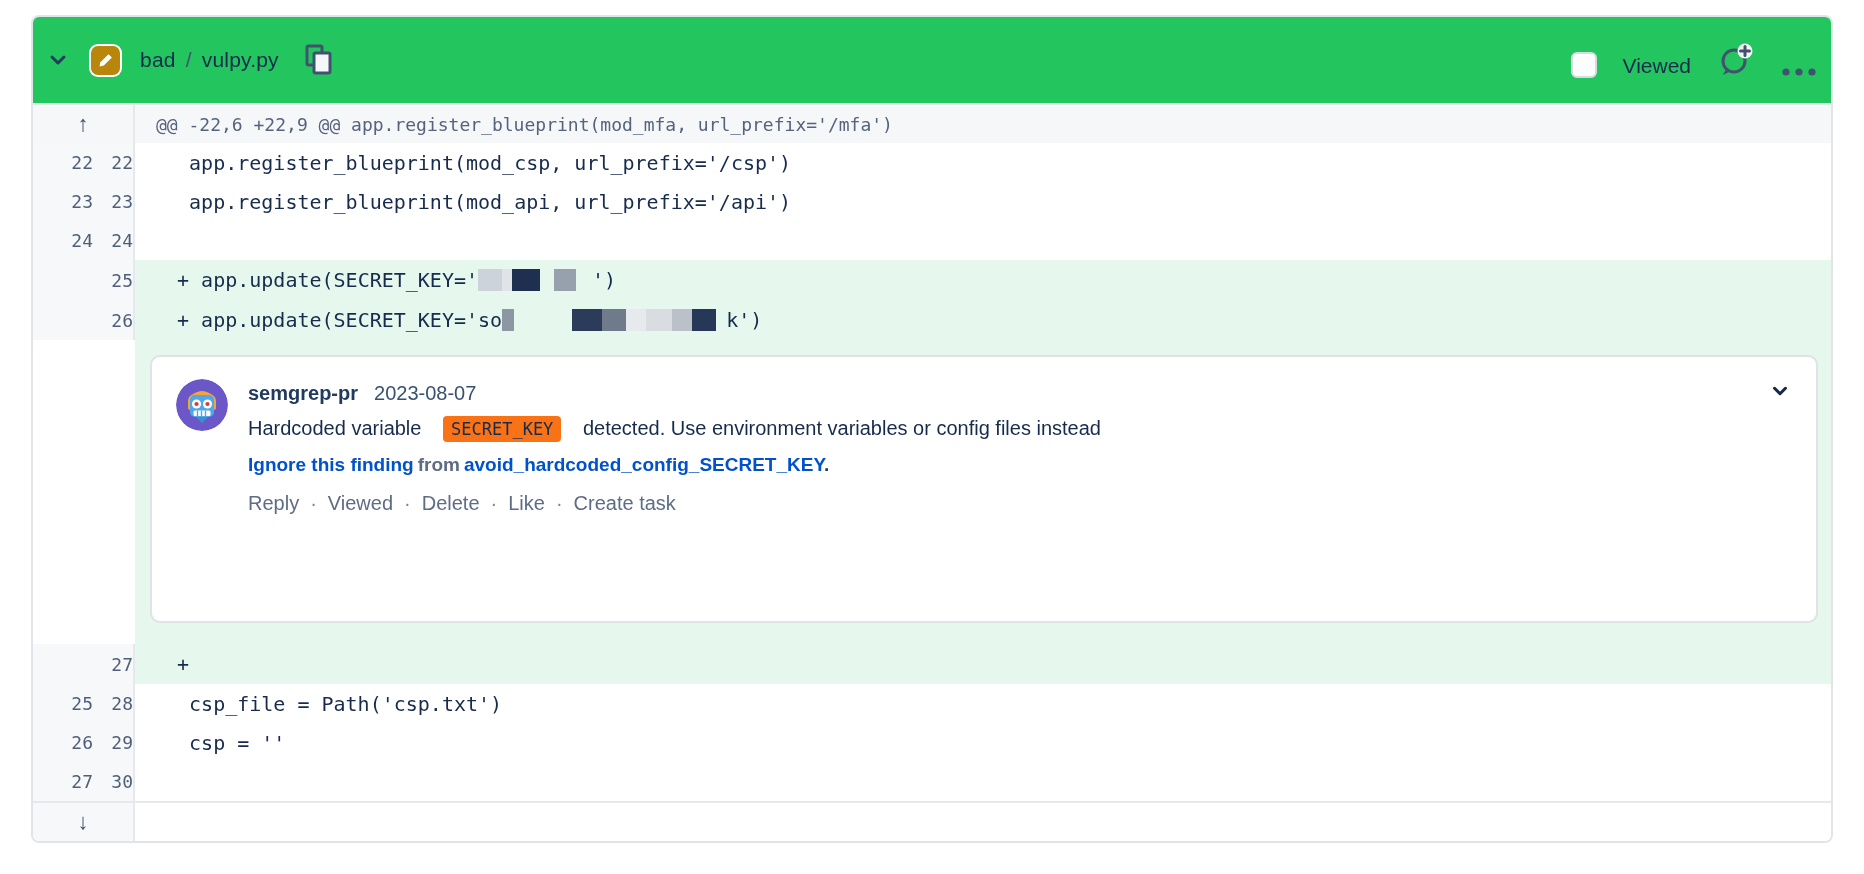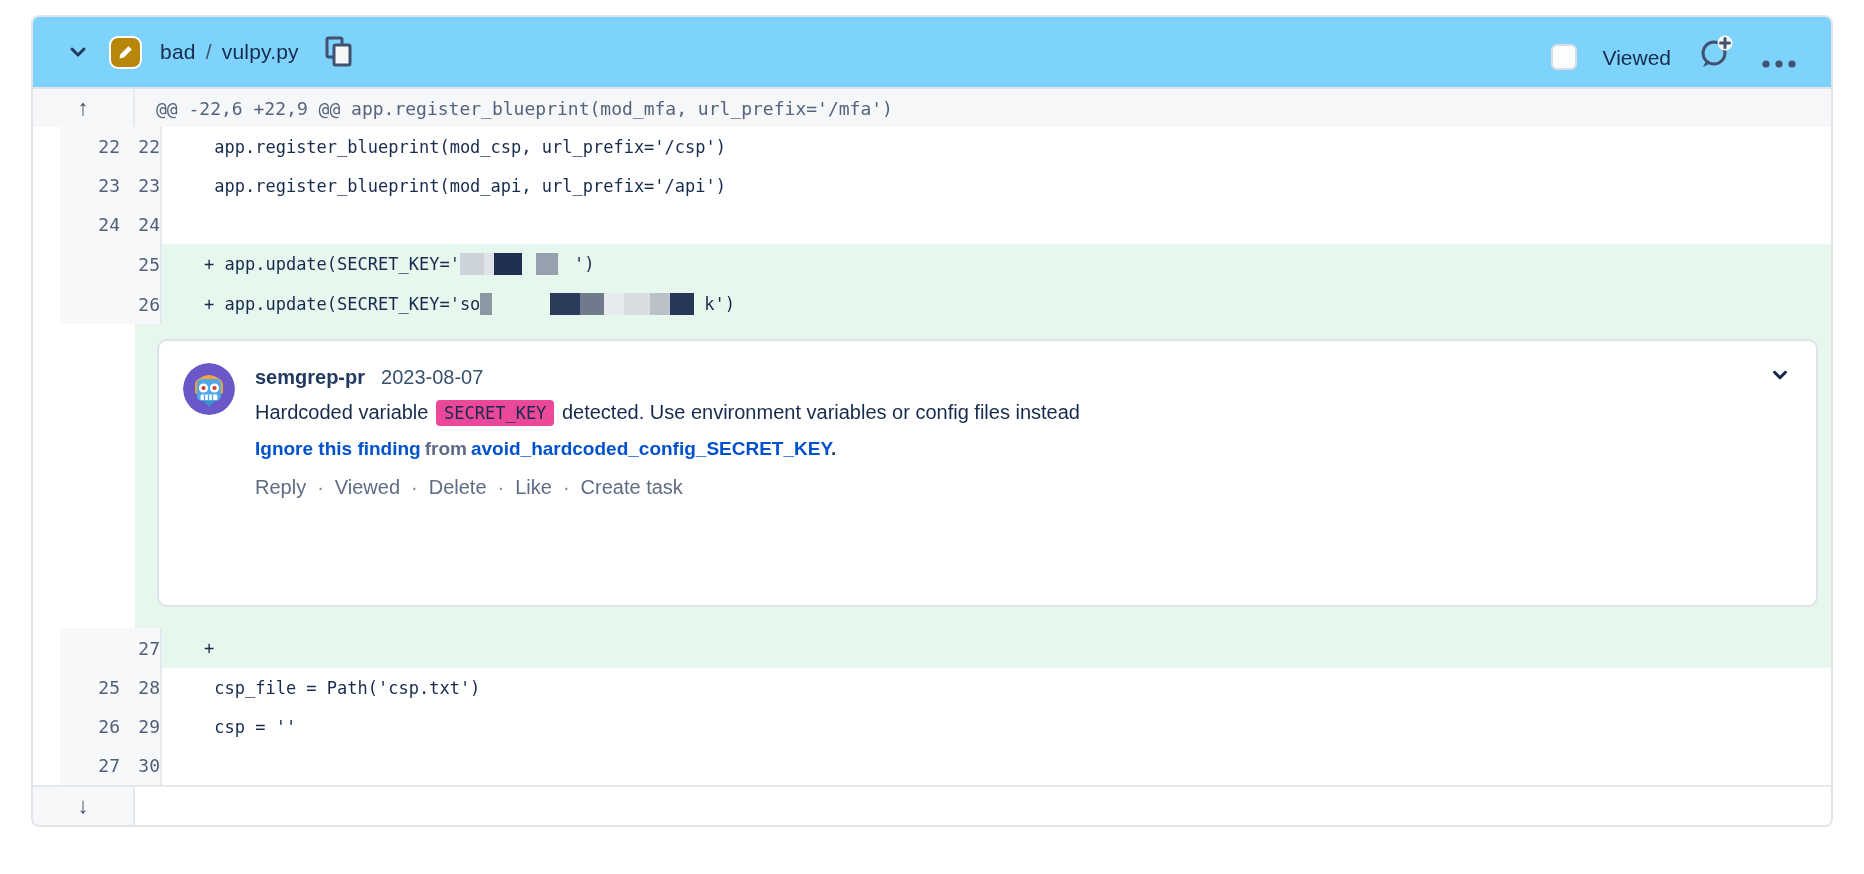--- a/index.html
+++ b/index.html
@@ -10,21 +10,21 @@
     --text-gray:#5E6C84;
     --border:#E2E4E9;
     --gutter-bg:#F7F8F9;
   }
   *{box-sizing:border-box;}
   html,body{margin:0;padding:0;background:#fff;}
   body{width:1864px;height:874px;font-family:"Liberation Sans",sans-serif;color:var(--text-dark);}
   .file-card{margin:15px 31px;border:2px solid var(--border);border-radius:8px;overflow:hidden;background:#fff;}
 
   
-  .file-header{height:72px;background:#7dd3fc;border-bottom:2px solid var(--border);display:flex;align-items:center;justify-content:space-between;padding:0 32px;}
+  .file-header{height:88px;background:#22c55e;border-bottom:2px solid var(--border);display:flex;align-items:center;justify-content:space-between;padding:0 12px;}
   .fh-left{display:flex;align-items:center;gap:20px;}
   .collapse-btn{width:26px;height:26px;display:flex;align-items:center;justify-content:center;cursor:pointer;}
   .status-badge{width:29px;height:29px;border-radius:7px;background:var(--badge-gold);display:flex;align-items:center;justify-content:center;box-shadow:0 0 0 2px #fff;}
   .file-path{font-size:21px;letter-spacing:.2px;display:flex;gap:10px;align-items:center;white-space:nowrap;}
   .file-path .dir{font-weight:400;}
   .file-path .sep{color:#42526E;}
   .file-path .fname{font-weight:400;text-align:center;}
   .copy-btn{margin-left:4px;display:flex;align-items:center;cursor:pointer;}
   .fh-right{display:flex;align-items:flex-end;gap:26px;}
   .viewed-box{width:26px;height:26px;border:2px solid #D8DCE2;border-radius:6px;background:#FCFDFD;cursor:pointer;}
@@ -34,41 +34,41 @@
   
   .mono{font-family:"DejaVu Sans Mono","Liberation Mono",monospace;}
   .gutter{width:102px;min-width:102px;height:100%;background:var(--gutter-bg);border-right:2px solid #E5E8EC;display:flex;align-items:center;padding-left:12px;}
   .ln{font-size:18px;color:#505F79;text-align:right;}
   .ln-old{width:48px;}
   .ln-new{width:40px;}
   .gutter.center{justify-content:center;padding-left:0;}
   .hunk-row{height:38px;display:flex;align-items:stretch;background:#F6F7F9;}
   .hunk-row .gutter{background:transparent;}
   .hunk-code{flex:1;display:flex;align-items:center;padding-left:21px;font-size:18px;color:#55637D;white-space:pre;}
-  .row{height:39px;display:flex;align-items:stretch;background:#fff;margin-left:27px;}
-  .row .code{flex:1;display:flex;align-items:center;padding-left:42px;font-size:17px;color:var(--text-dark);white-space:pre;}
+  .row{height:39px;display:flex;align-items:stretch;background:#fff;}
+  .row .code{flex:1;display:flex;align-items:center;padding-left:42px;font-size:20px;color:var(--text-dark);white-space:pre;}
   .row.added{height:40px;}
   .row.added .code{background:var(--added-bg);}
   .redact{display:inline-block;height:22px;vertical-align:middle;}
   .expand-arrow{font-size:22px;color:#44546F;line-height:1;}
   .expand-row{height:40px;display:flex;align-items:stretch;border-top:2px solid #E5E8EC;}
   .expand-row .code-empty{flex:1;background:#fff;}
 
   
   .comment-row{display:flex;align-items:stretch;}
-  .comment-zone{flex:1;background:var(--added-bg);padding:15px 13px 21px 22px;}
+  .comment-zone{flex:1;background:var(--added-bg);padding:15px 13px 21px 15px;}
   .comment-card{position:relative;background:#fff;border:2px solid #DFE2E7;border-radius:10px;padding:22px 26px 26px 24px;min-height:268px;}
   .comment-head{display:flex;align-items:flex-start;gap:20px;}
   .avatar{width:52px;height:52px;border-radius:50%;overflow:hidden;flex:none;}
   .comment-main{flex:1;padding-top:3px;}
   .comment-meta{display:flex;align-items:baseline;gap:16px;}
   .author{font-size:20px;font-weight:700;color:#213A5F;}
   .cdate{font-size:20px;color:#38516F;}
   .comment-body{margin-top:12px;font-size:20px;color:var(--text-dark);}
-  .code-chip{font-family:"DejaVu Sans Mono","Liberation Mono",monospace;font-size:17px;background:#ec4899;border-radius:4px;padding:3px 8px;margin:0 2px;text-align:right;}
+  .code-chip{font-family:"DejaVu Sans Mono","Liberation Mono",monospace;font-size:17px;background:#f97316;border-radius:4px;padding:3px 8px;margin:0 16px;text-align:right;}
   .ignore-line{margin-top:14px;font-size:19px;font-weight:700;}
   .ignore-line .lnk{color:var(--link-blue);cursor:pointer;}
   .ignore-line .frm{color:var(--text-gray);font-weight:600;padding:0 4px;}
   .ignore-line .dot{color:#213A5F;}
   .comment-actions{margin-top:16px;font-size:20px;color:var(--text-gray);display:flex;align-items:center;gap:11px;}
   .comment-actions .action{cursor:pointer;}
   .comment-actions .sep{color:#7A8699;}
   .card-collapse{position:absolute;top:24px;right:26px;cursor:pointer;}
 </style>
 </head>

